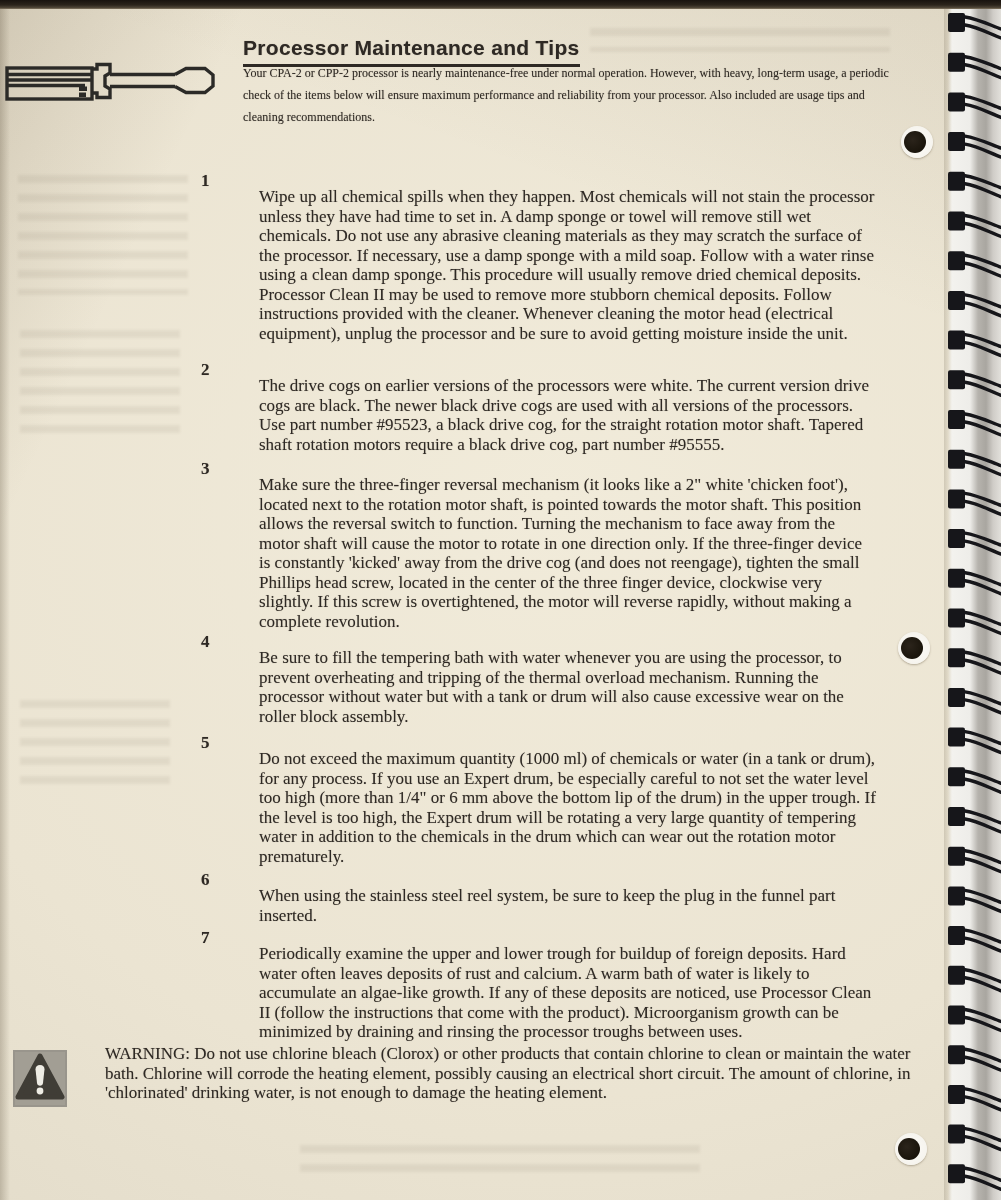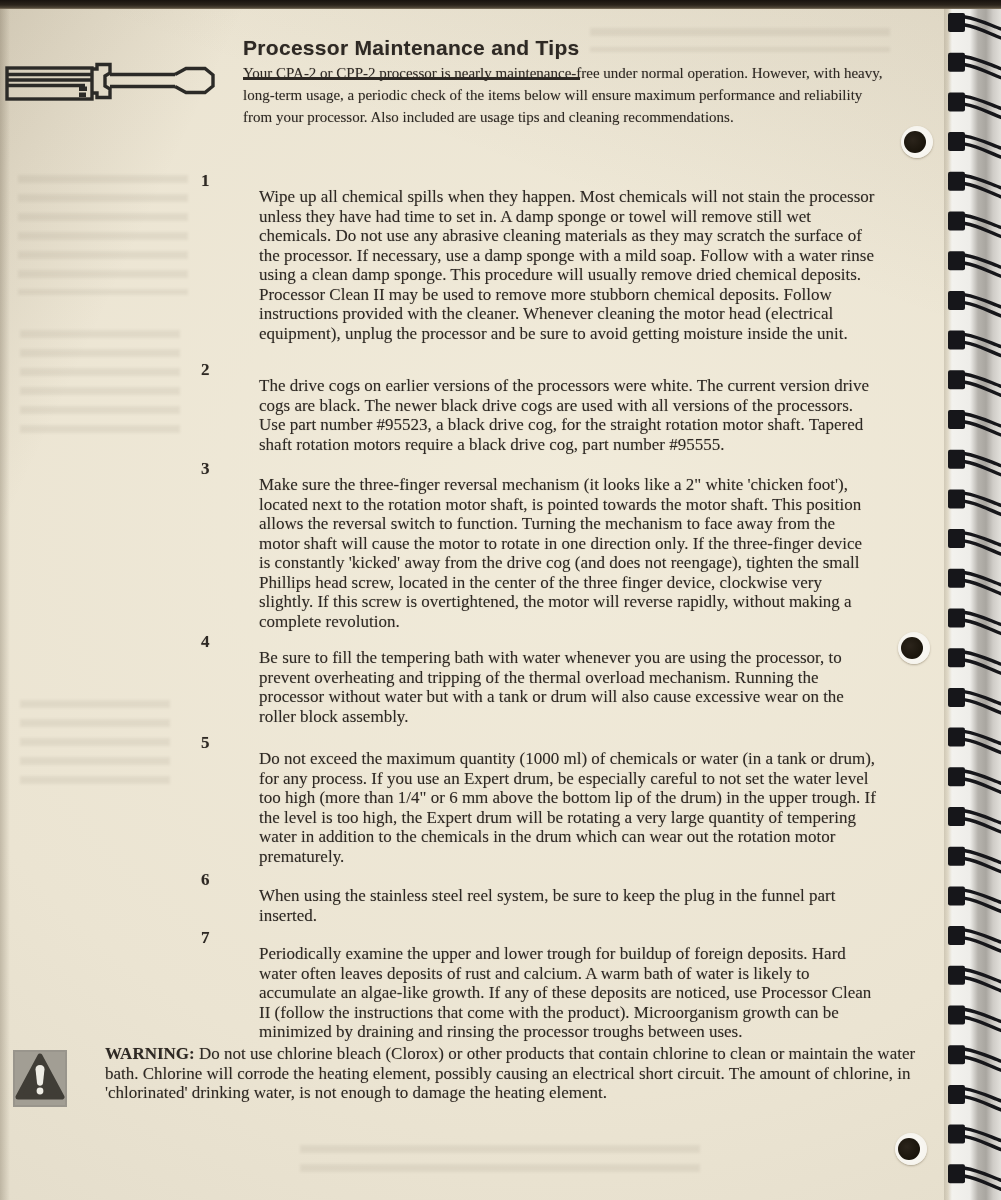--- a/index.html
+++ b/index.html
@@ -38,42 +38,42 @@
     box-shadow:0 1px 2px rgba(120,108,86,0.5);z-index:5;}
   .binder-hole .pupil{position:absolute;left:3px;top:5px;width:22px;height:22px;border-radius:50%;
     background:radial-gradient(circle at 40% 40%, #2b241b 0%, #171209 80%);}
   
   .screwdriver{position:absolute;left:4px;top:60px;z-index:3;}
   
   .page-title{
     position:absolute;left:243px;top:22px;
     font-family:"Liberation Sans","DejaVu Sans",sans-serif;
     font-weight:bold;font-size:21px;letter-spacing:0.3px;
-    border-bottom:3px solid #2e2924;padding-bottom:17px;
+    border-bottom:3px solid #2e2924;padding-bottom:4px;
     text-shadow:0 0 1px rgba(56,48,38,0.35);
     z-index:3;
   }
   .intro{
     position:absolute;left:243px;top:62px;width:652px;
-    font-size:15px;line-height:22px;margin:0;
+    font-size:12px;line-height:22px;margin:0;
     text-shadow:0 0 1px rgba(56,48,38,0.3);z-index:3;
   }
   .item{position:absolute;left:243px;width:650px;z-index:3;}
   .item .num{
     position:absolute;left:-42px;top:0;font-weight:bold;font-size:17px;line-height:19.5px;
     text-shadow:0 0 1px rgba(56,48,38,0.3);
   }
   .item p{
     margin:16px;font-size:17px;line-height:19.5px;
     text-shadow:0 0 1px rgba(56,48,38,0.3);
   }
   
   .warning-section{position:absolute;left:105px;top:1044px;width:812px;z-index:3;}
   .warning-section p{margin:0;font-size:17px;line-height:19.5px;text-shadow:0 0 1px rgba(56,48,38,0.3);}
-  .warning-section .wlabel{font-weight:bold;}
+  .warning-section .wlabel{font-weight:normal;}
   .warning-icon{position:absolute;left:13px;top:1050px;z-index:3;}
   
   .smudge{
     position:absolute;z-index:2;opacity:0.10;filter:blur(1.5px);
     background:repeating-linear-gradient(180deg,#7a6f5d 0 8px,transparent 8px 19px);
   }
 </style>
 </head>
 <body>
 

